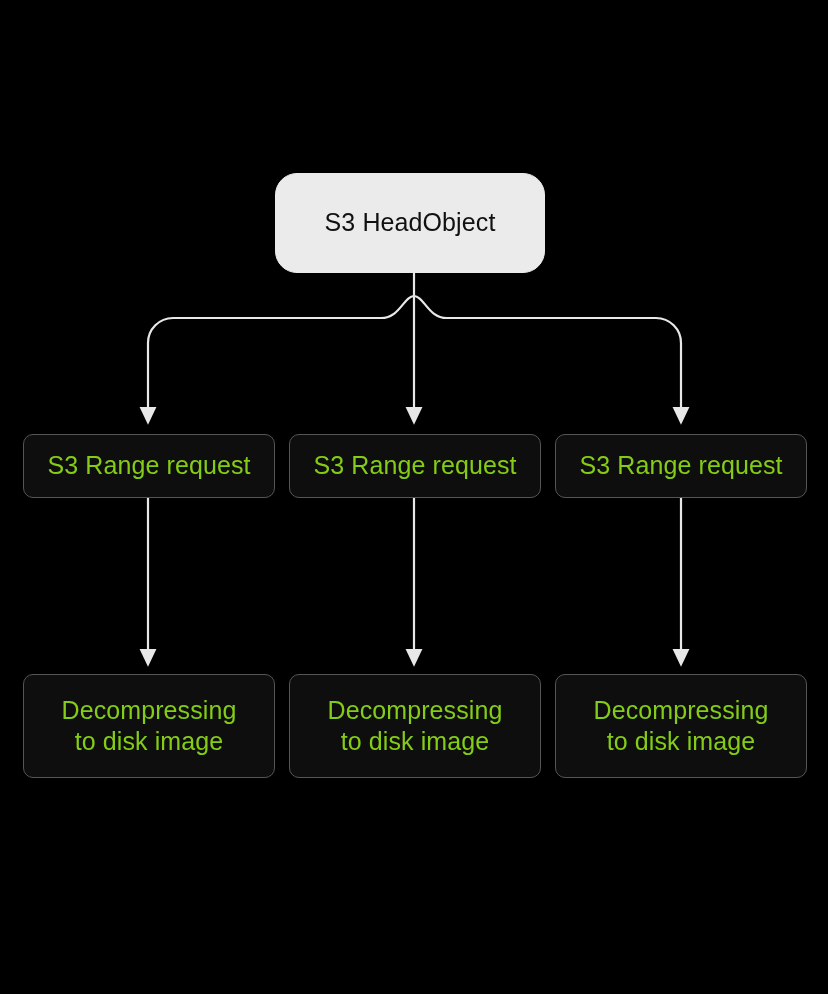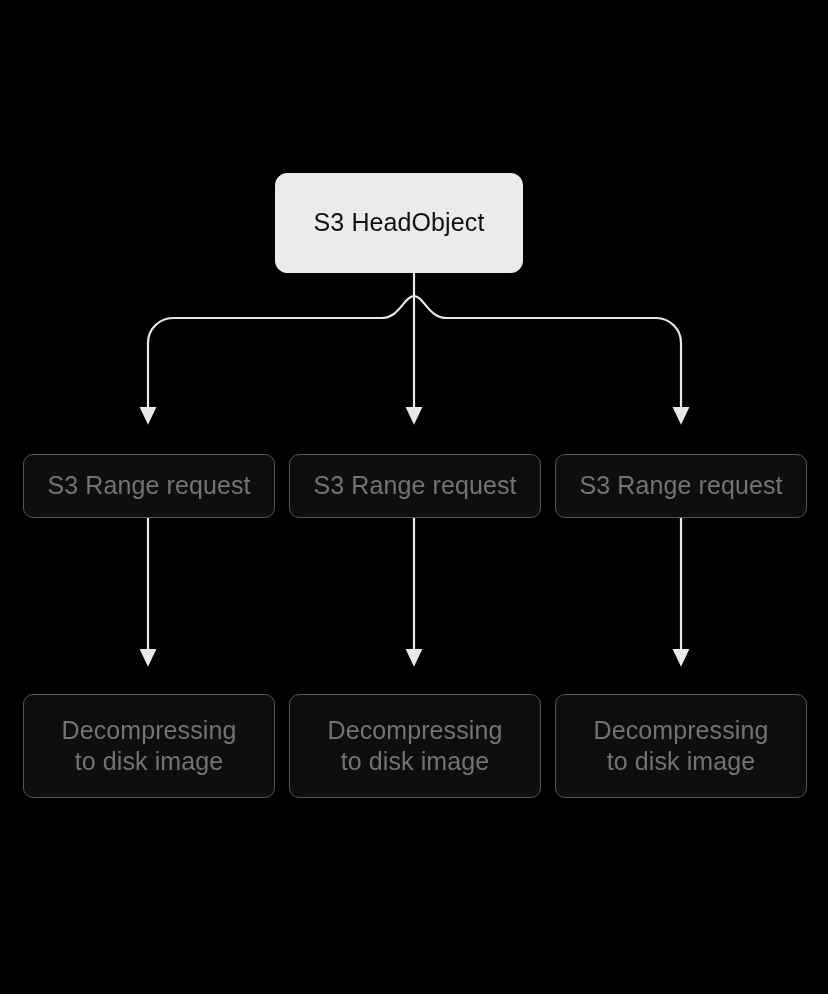--- a/index.html
+++ b/index.html
@@ -43,25 +43,24 @@
   .node-root {
     background: #ebebeb;
     color: #111111;
     border: 1px solid #ebebeb;
     border-radius: 12px;
     font-size: 25px;
     letter-spacing: 0.1px;
   }
   .node-dark {
     background: #0e0e0e;
-    color: #737373;
+    color: #84cc16;
     border: 1.6px solid #555555;
     font-size: 25px;
     letter-spacing: 0.1px;
-    margin-top: 20px;
   }
 </style>
 </head>
 <body>
 
 <div id="diagram-canvas">
 
   <svg id="edge-layer" viewBox="0 0 828 994" width="828" height="994" xmlns="http://www.w3.org/2000/svg">
     <defs>
       <marker id="arrowhead" markerWidth="9" markerHeight="9" refX="0.6" refY="4.5" orient="auto" markerUnits="strokeWidth">
@@ -75,21 +74,21 @@
 
     <path d="M414,296 L414,408" fill="none" stroke="#e8e8e8" stroke-width="2.2" stroke-linecap="butt" marker-end="url(#arrowhead)"></path>
 
     <path d="M414,296 C424,296 428,318 447,318 L656,318 A25,25 0 0 1 681,343 L681,408" fill="none" stroke="#e8e8e8" stroke-width="2.2" stroke-linecap="butt" marker-end="url(#arrowhead)"></path>
 
     <path d="M148,498 L148,650" fill="none" stroke="#e8e8e8" stroke-width="2.2" stroke-linecap="butt" marker-end="url(#arrowhead)"></path>
     <path d="M414,498 L414,650" fill="none" stroke="#e8e8e8" stroke-width="2.2" stroke-linecap="butt" marker-end="url(#arrowhead)"></path>
     <path d="M681,498 L681,650" fill="none" stroke="#e8e8e8" stroke-width="2.2" stroke-linecap="butt" marker-end="url(#arrowhead)"></path>
   </svg>
 
-  <div class="node node-root" style="left:275px; top:173px; width:248px; height:100px;">S3 HeadObject</div>
+  <div class="node node-root" style="left:275px; top:173px; width:270px; height:100px;border-radius:22px;">S3 HeadObject</div>
 
   <div class="node node-dark" style="left:23px; top:434px; width:252px; height:64px;">S3 Range request</div>
   <div class="node node-dark" style="left:289px; top:434px; width:252px; height:64px;">S3 Range request</div>
   <div class="node node-dark" style="left:555px; top:434px; width:252px; height:64px;">S3 Range request</div>
 
   <div class="node node-dark" style="left:23px; top:674px; width:252px; height:104px;">Decompressing
 to disk image</div>
   <div class="node node-dark" style="left:289px; top:674px; width:252px; height:104px;">Decompressing
 to disk image</div>
   <div class="node node-dark" style="left:555px; top:674px; width:252px; height:104px;">Decompressing

